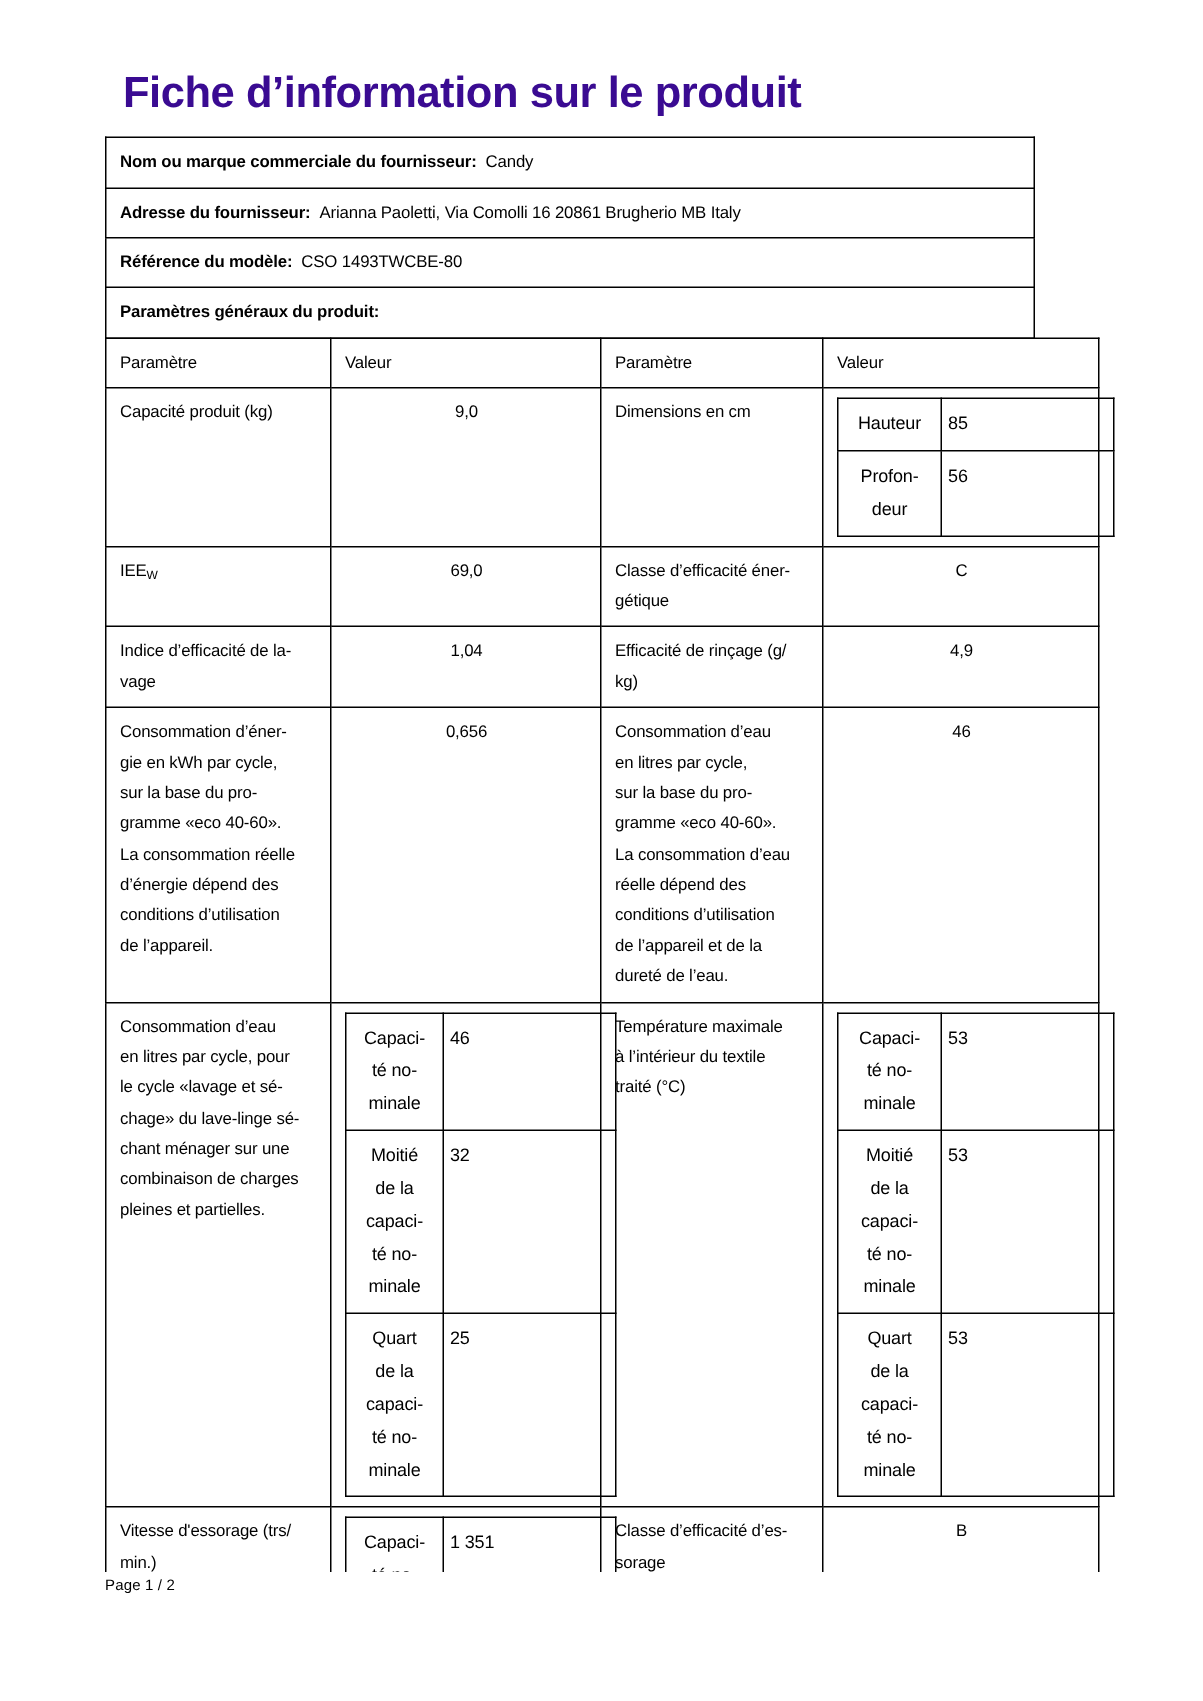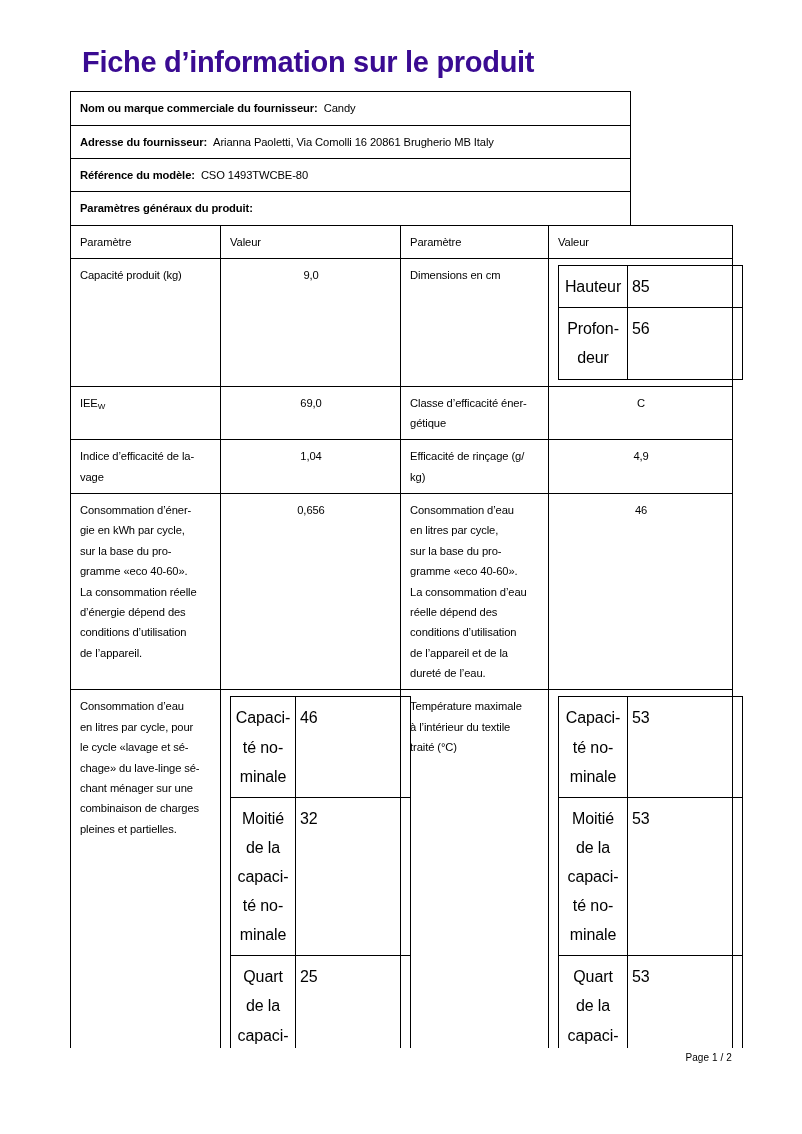--- a/index.html
+++ b/index.html
@@ -36,21 +36,21 @@
   .doc-subtitle {
     font-size: 11.2px;
     line-height: 1.3;
     margin: 0 0 9px 0;
     letter-spacing: -0.1px;
   }
 
   
   table.sheet {
     border-collapse: collapse;
-    width: 561px;
+    width: 620px;
     table-layout: fixed;
   }
   table.sheet td {
     border: 1px solid #000000;
     vertical-align: top;
     padding: 6px 8px 6px 9px;
     font-size: 11.2px;
     line-height: 1.82;
     letter-spacing: -0.1px;
   }
@@ -74,21 +74,21 @@
     border: none;
   }
   table.sub {
     border-collapse: collapse;
     width: 100%;
     table-layout: fixed;
   }
   table.sub td {
     border: 1px solid #000000;
     border-top: none;
-    font-size: 16px;
+    font-size: 12px;
     line-height: 1.82;
     letter-spacing: -0.1px;
     vertical-align: top;
     padding: 6px 4px;
   }
   table.sub tr:first-child td { border-top: 1px solid #000000; }
   table.sub td.sl { text-align: center; }
   table.sub td.sv { text-align: left; }
 
   
@@ -99,21 +99,21 @@
     vertical-align: baseline;
     position: relative;
     top: 2px;
   }
 
   .footer {
     position: absolute;
     left: 70px;
     top: 1052px;
     width: 662px;
-    text-align: right;
+    text-align: left;
     font-size: 10px;
     letter-spacing: 0.1px;
     font-family: "Liberation Sans", sans-serif;
   }
 
   
   .clip {
     position: absolute;
     left: 0; top: 0;
     width: 802px;

